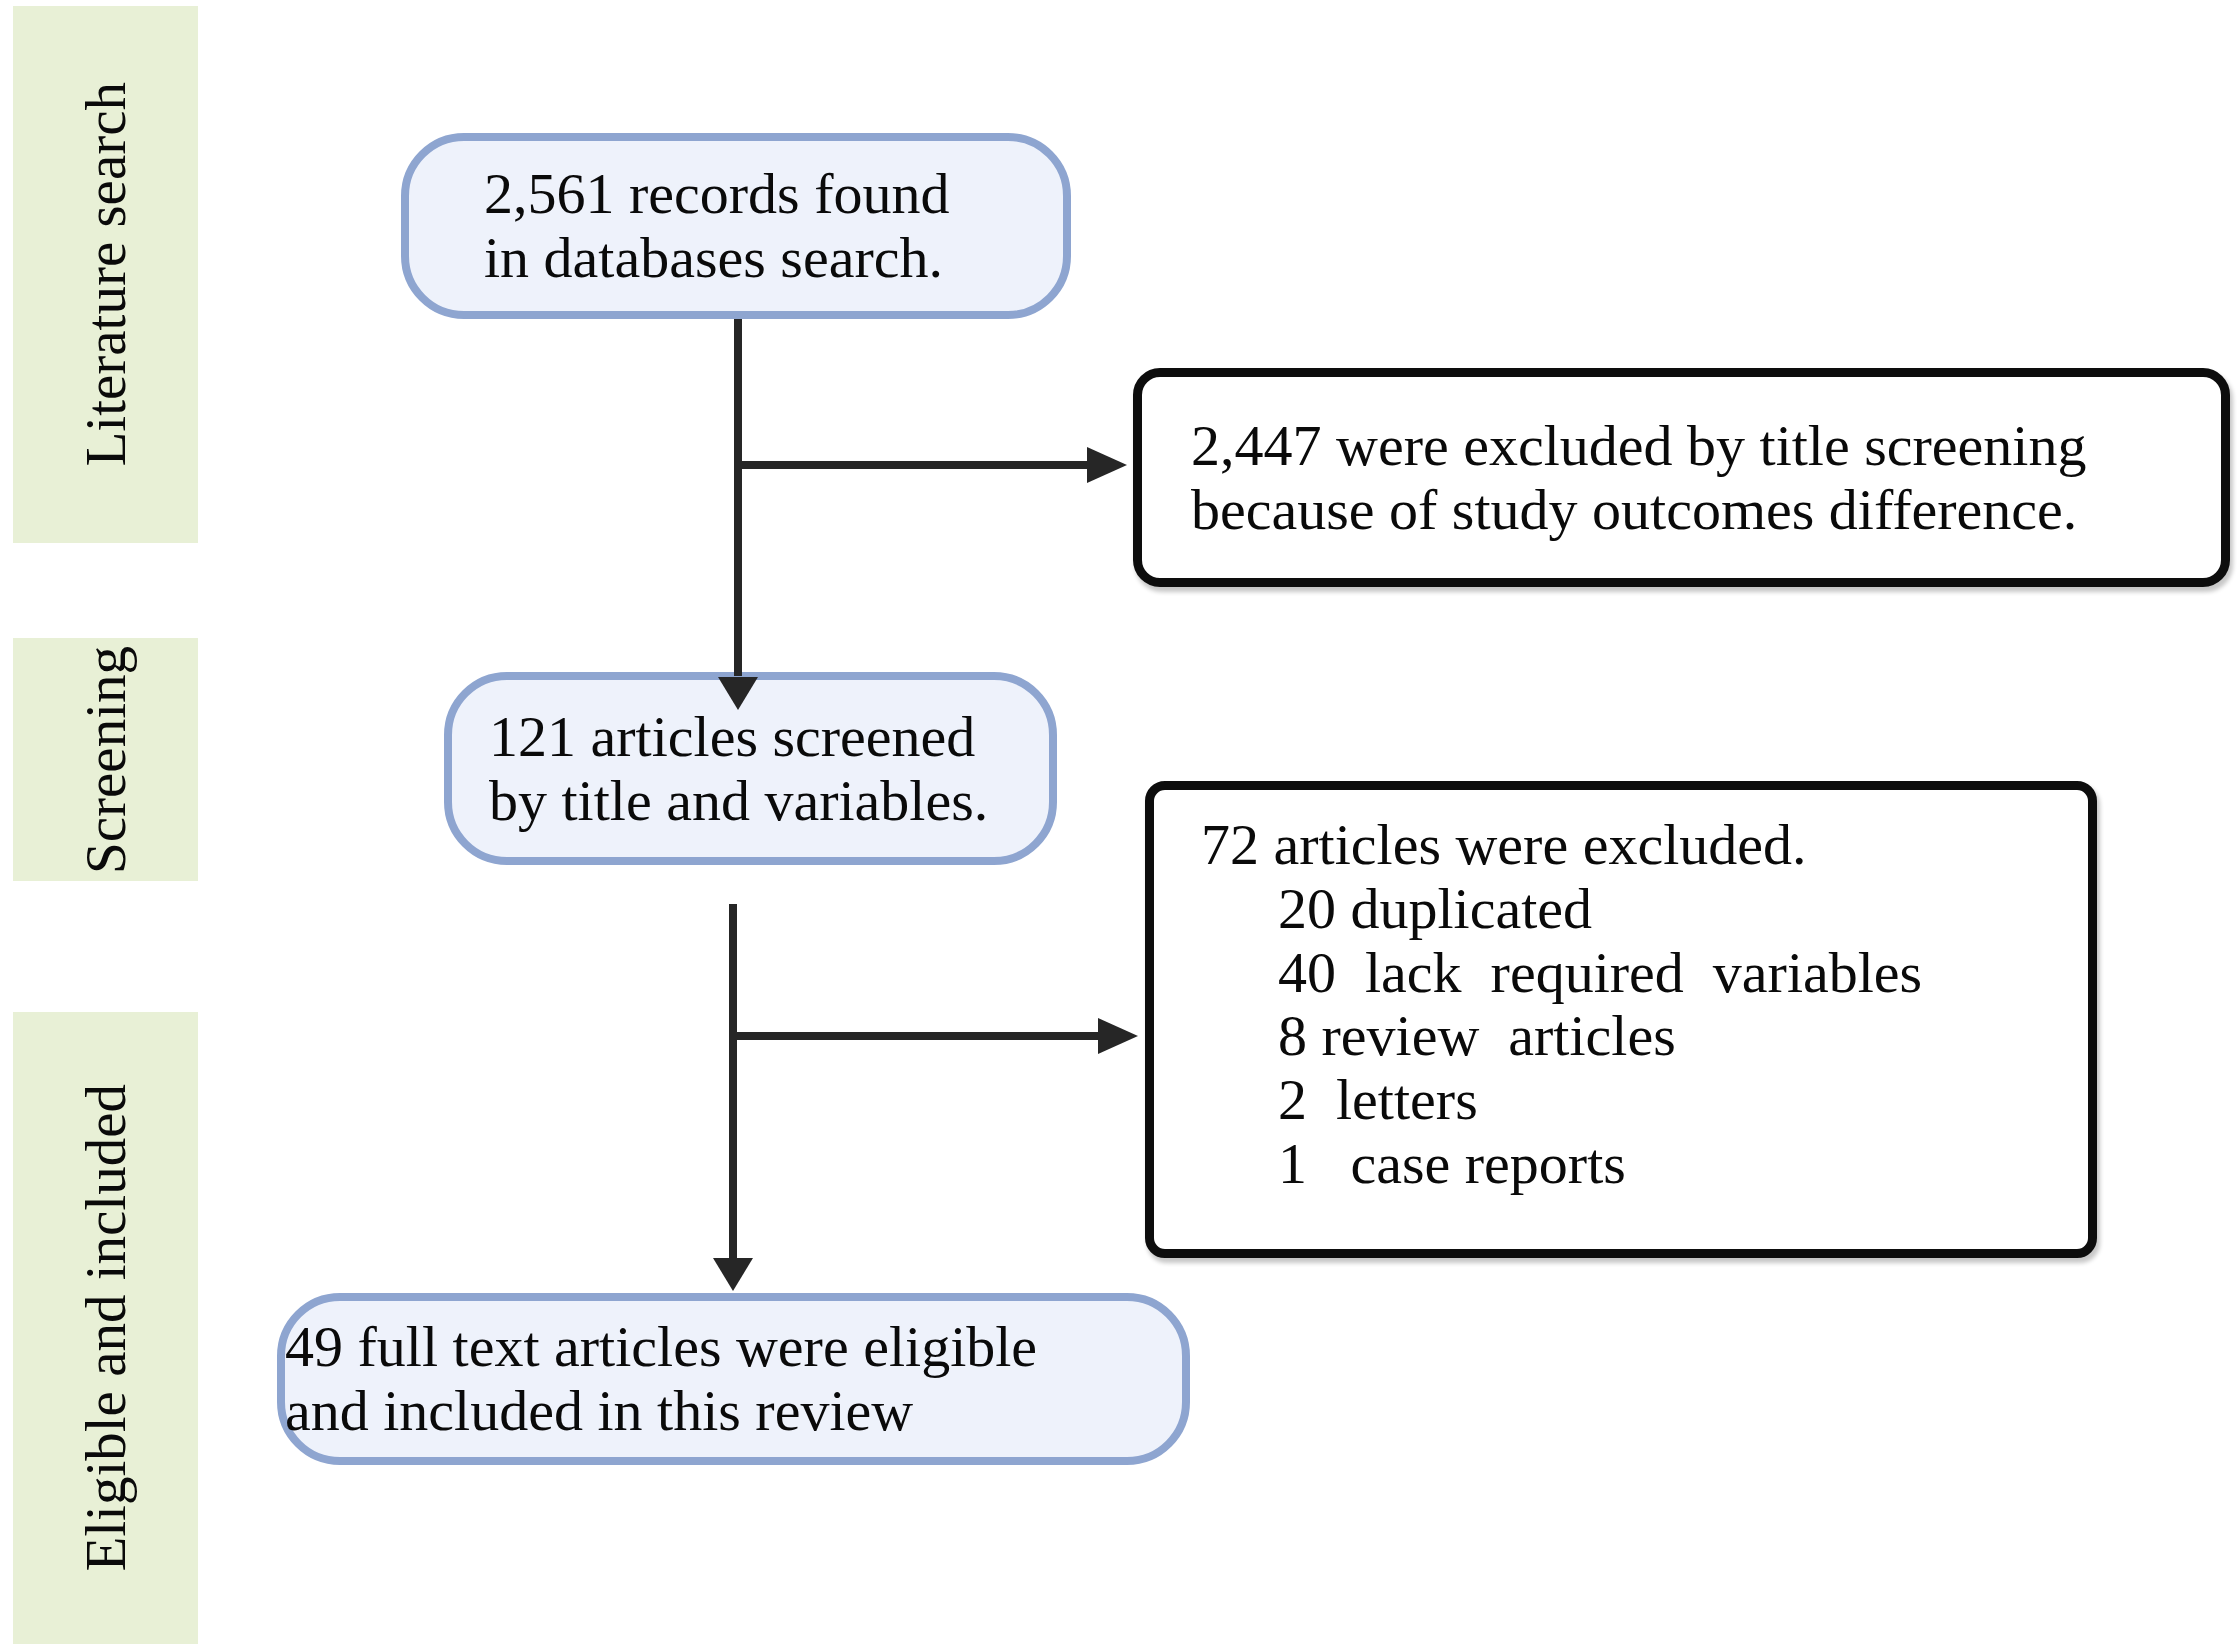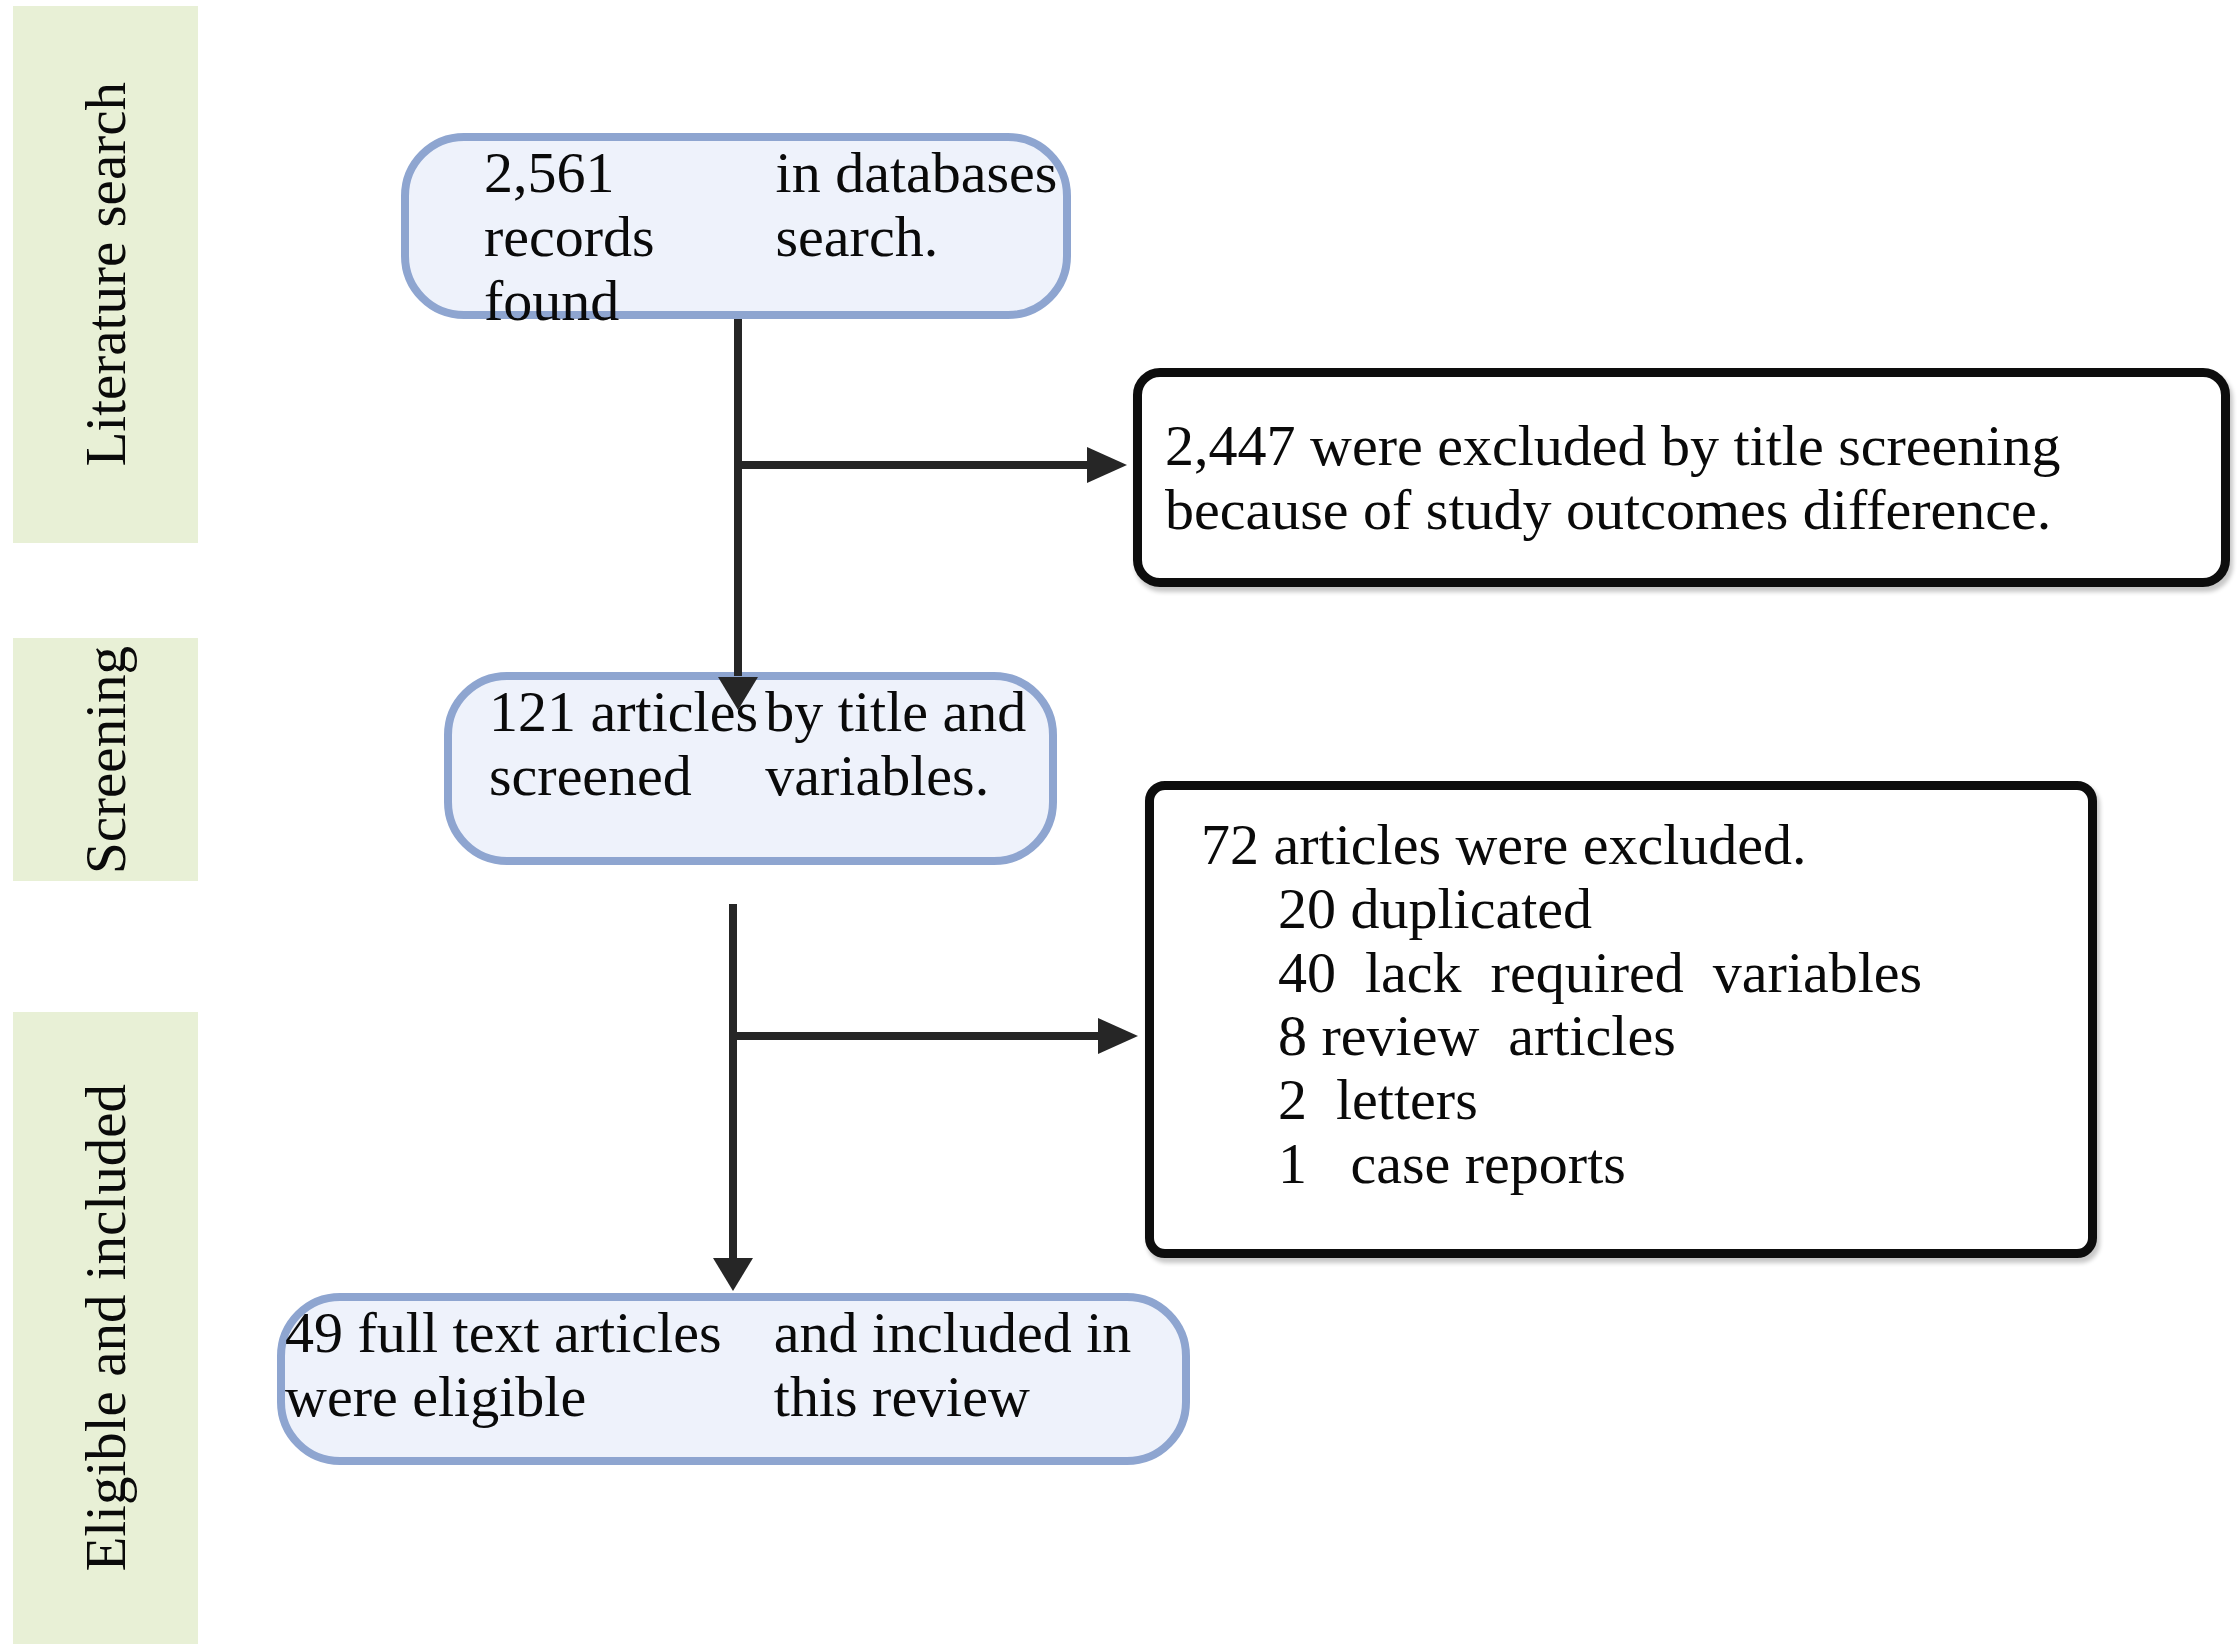--- a/index.html
+++ b/index.html
@@ -35,21 +35,21 @@
   #band-eligible   { top: 1012px; height: 632px; }
 
   
   .flowbox {
     position: absolute;
     box-sizing: border-box;
     background: #eef2fb;
     border: 8.4px solid #8ea5d0;
     border-radius: 63px;
     display: flex;
-    flex-direction: row;
+    flex-direction: column;
     justify-content: center;
     font-size: 58px;
     line-height: 1.1;
   }
   #box-records  { left: 401px;  top: 133px;  width: 670px; height: 186px; padding-left: 75px; }
   #box-screened { left: 444px;  top: 672px; width: 613px; height: 193px; padding-left: 37px; }
   #box-eligible { left: 277px;  top: 1293px; width: 913px; height: 172px; }
 
   
   .exclbox {
@@ -58,21 +58,21 @@
     background: #ffffff;
     border: 9.6px solid #0d0d0d;
     font-size: 58px;
     line-height: 1.1;
     box-shadow: 2.4px 4.2px 4.2px rgba(0,0,0,0.22);
   }
   #box-excl-title {
     left: 1133px; top: 368px; width: 1097px; height: 219px;
     border-radius: 27px;
     display: flex; flex-direction: column; justify-content: center;
-    padding-left: 23px;
+    padding-left: 49px;
   }
   #box-excl-list {
     left: 1145px; top: 781px; width: 952px; height: 477px;
     border-radius: 20px;
     padding: 23px 18px 0 47px;
   }
   .excl-item { margin-left: 77px; white-space: pre-wrap; }
   .excl-line, .flow-line { white-space: pre-wrap; }
 
   

